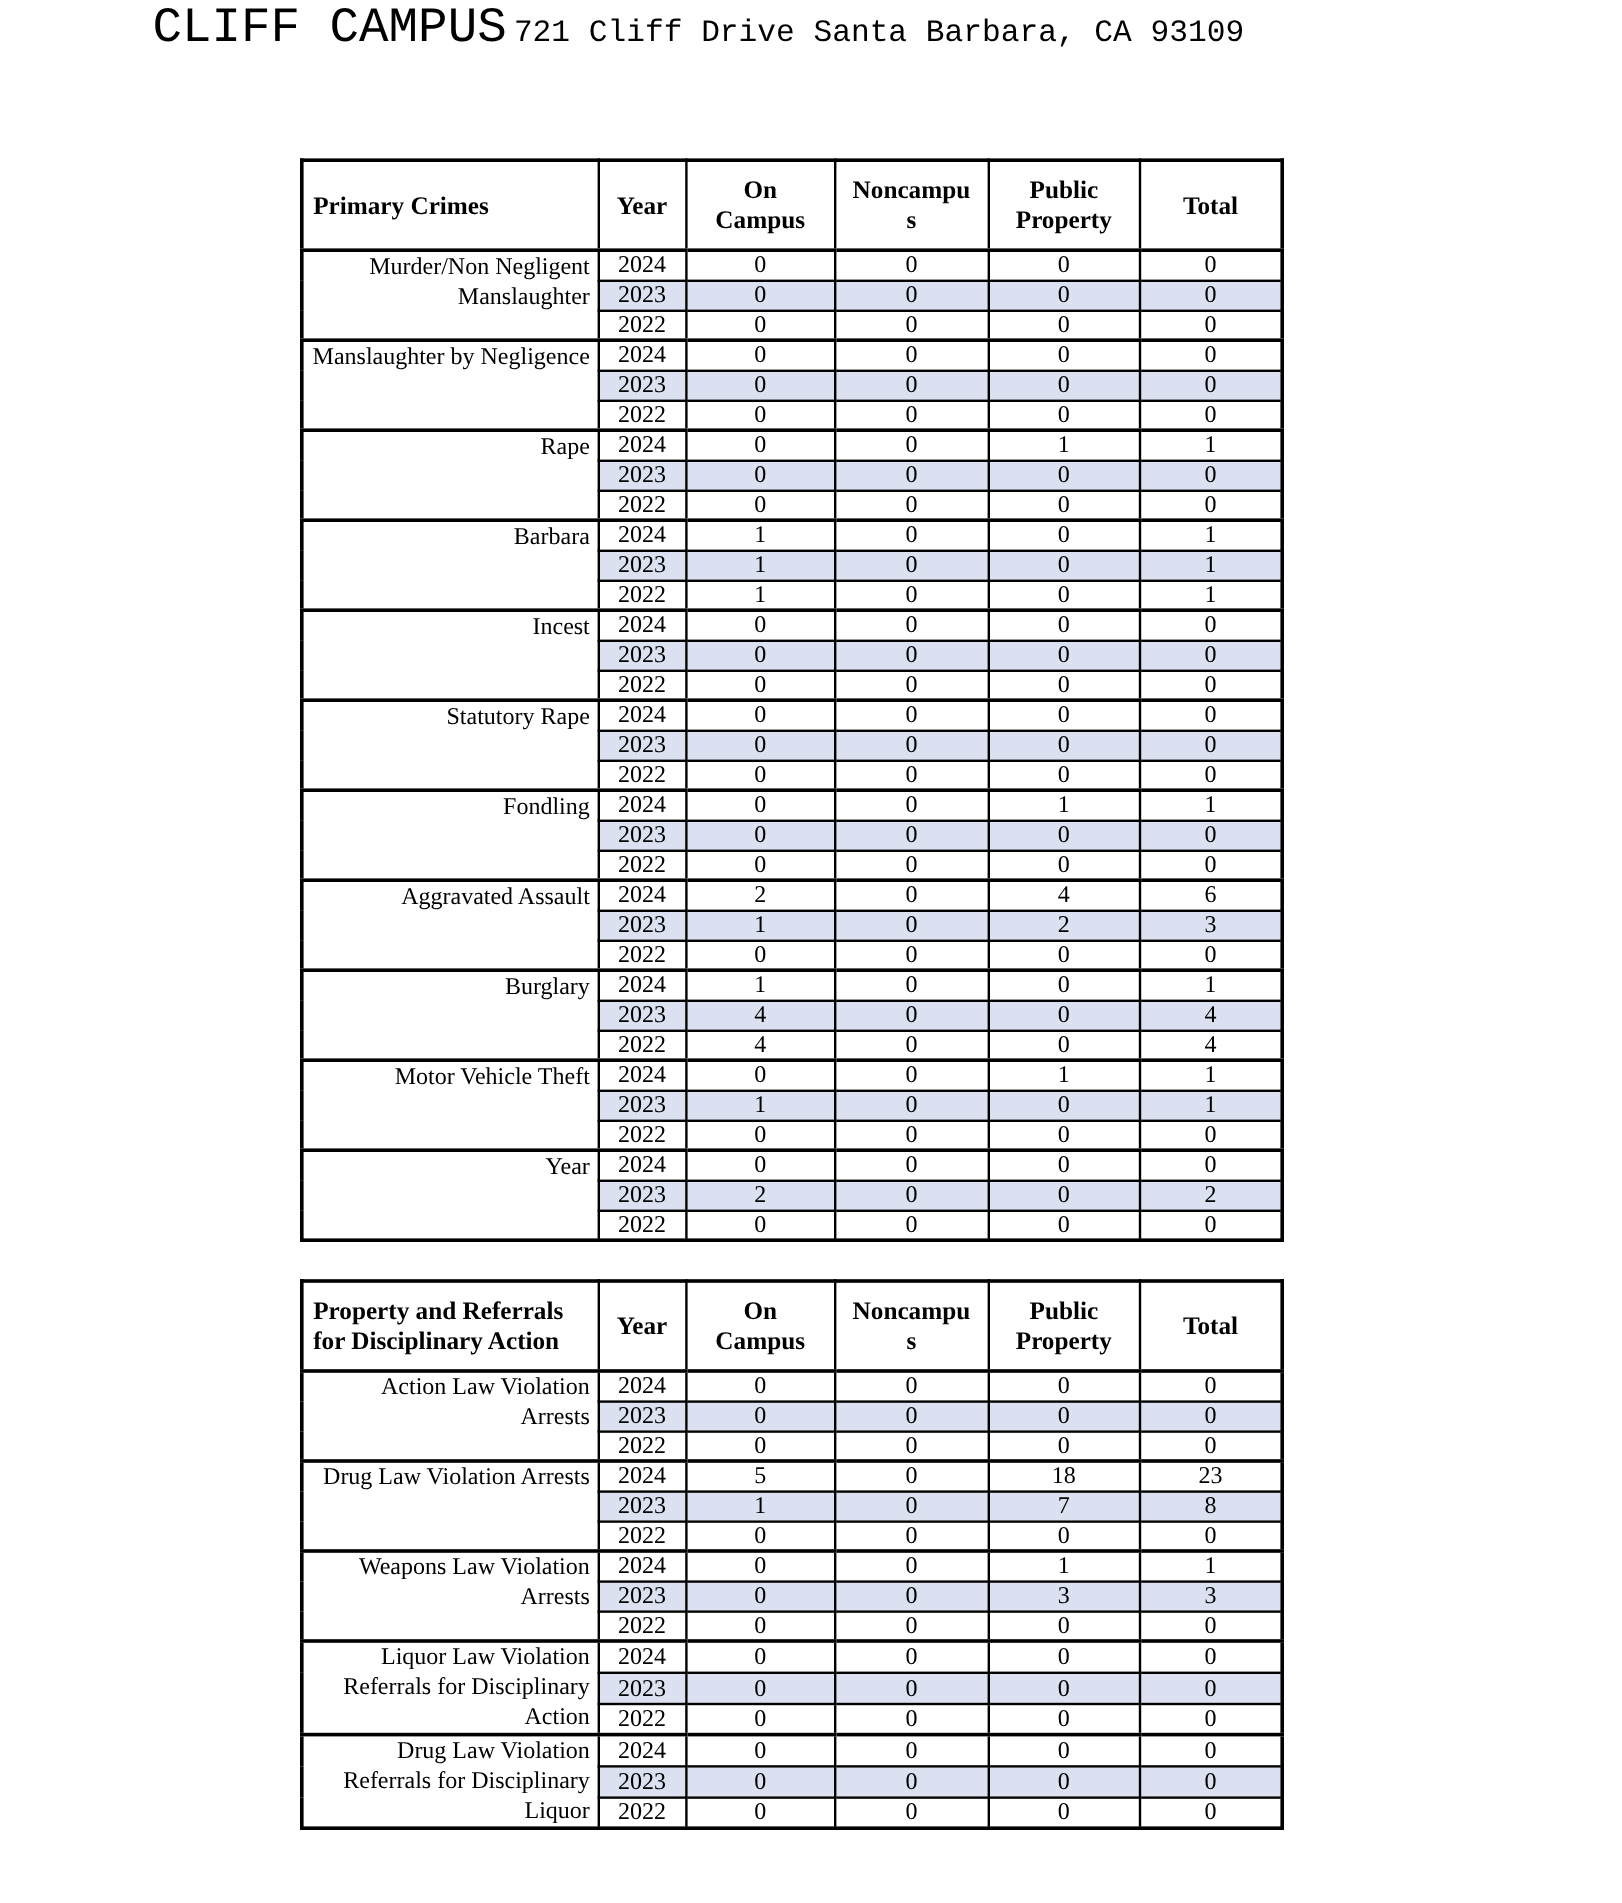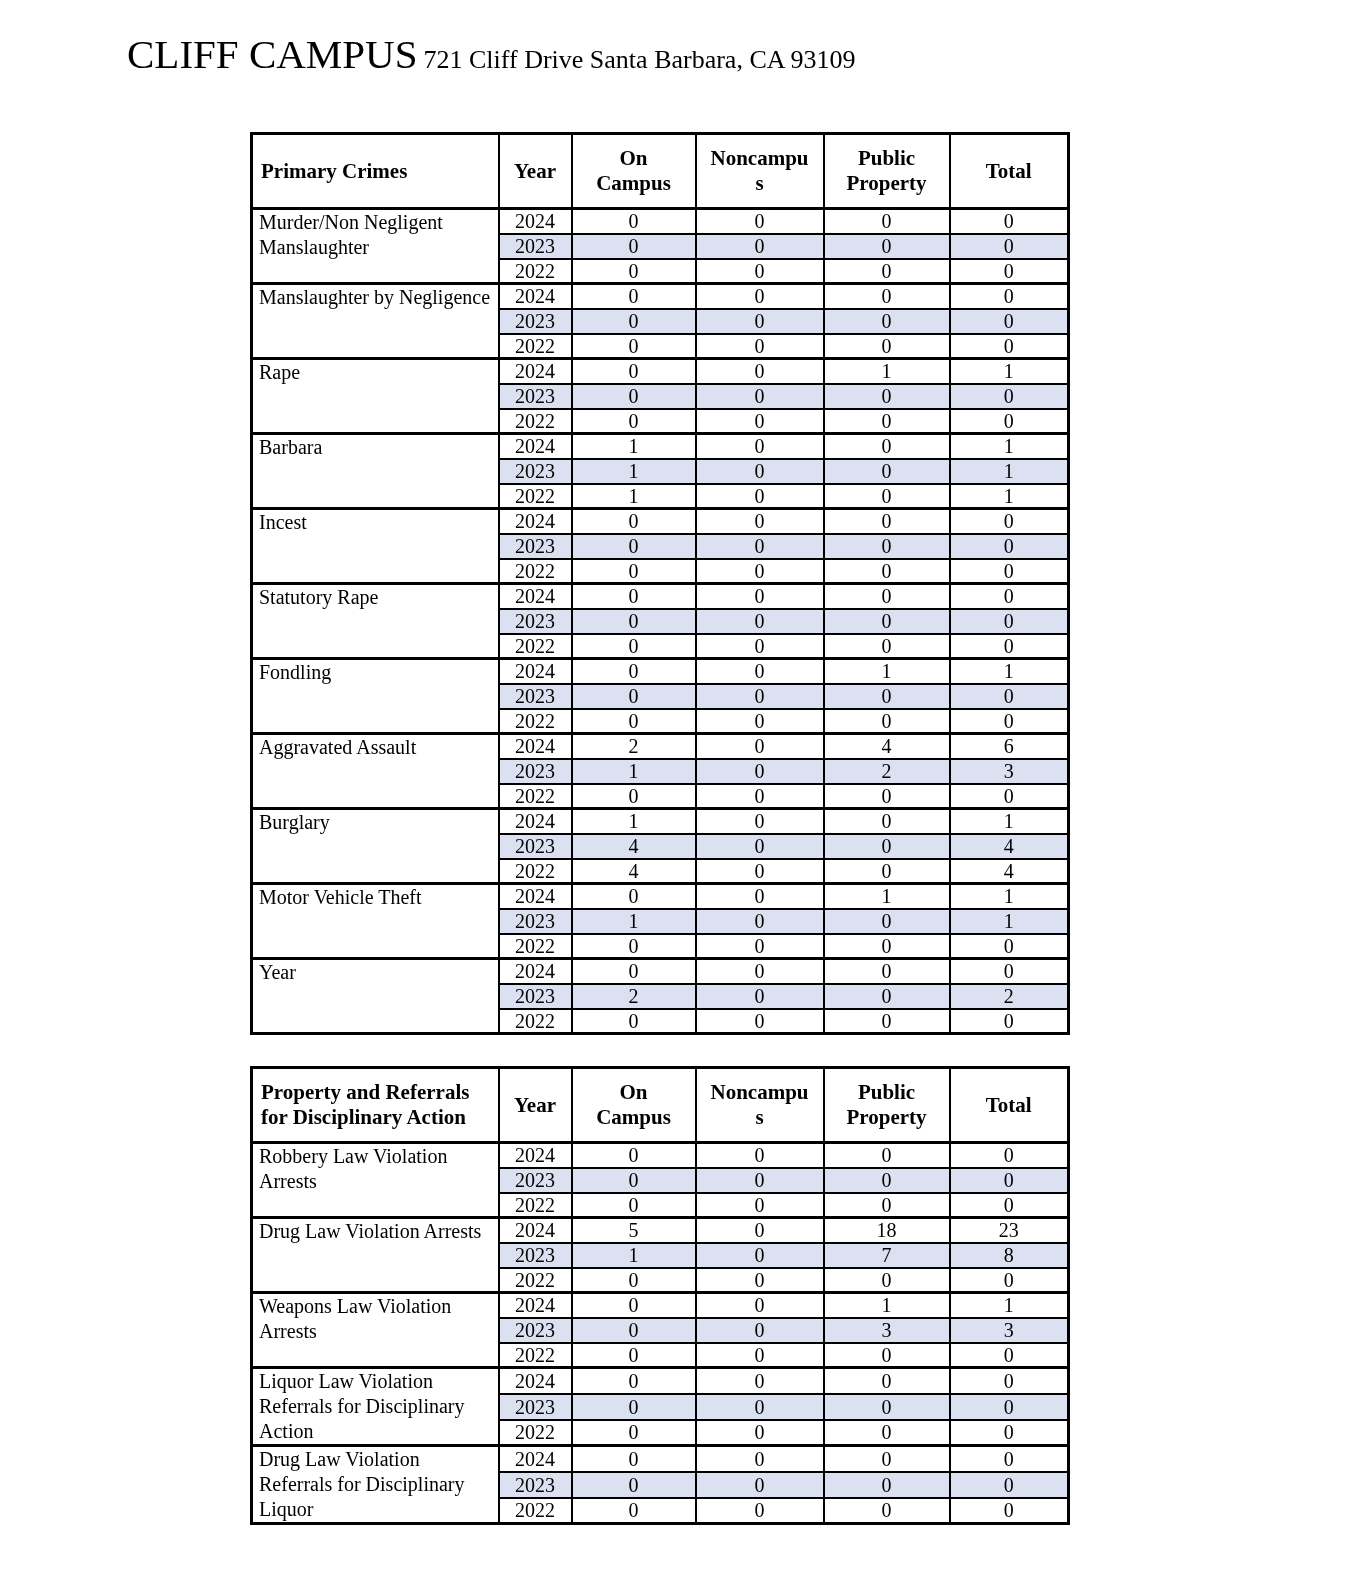--- a/index.html
+++ b/index.html
@@ -2,21 +2,21 @@
 <html><head>
 <meta charset="utf-8">
 <style>
   * { box-sizing: border-box; }
   html,body { margin:0; padding:0; }
   body {
     width:1352px; height:1586px; background:#ffffff;
     font-family:"Liberation Serif", serif; color:#000;
     position:relative;
   }
-  .page-header { position:absolute; left:127px; top:30px; white-space:nowrap; }
+  .page-header { position:absolute; left:127px; top:1px; white-space:nowrap;font-family:Liberation Mono, monospace; }
   .page-title { font-size:41px; }
   .page-address { font-size:26px; margin-left:6px; }
 
   .tables-wrap { position:absolute; left:250px; top:132px; width:681px; }
   table {
     border-collapse:collapse; table-layout:fixed; width:817px;
     border:3px solid #000;
   }
   table + table { margin-top:31px; }
   th, td { border:2px solid #000; overflow:hidden; }
@@ -26,21 +26,21 @@
     vertical-align:middle; text-align:center;
     border-bottom:3px solid #000; white-space:pre-line;
     padding:0 2px; line-height:25px;
   }
   thead th.cat { text-align:left; padding-left:8px; white-space:normal; }
   thead th.brk { white-space:normal; }
   thead th.brk span { display:inline-block; max-width:101px; word-break:break-all; }
 
   tr.data-row { height:25px; }
   td.category {
-    vertical-align:top; text-align:left; padding:0 6px;
+    vertical-align:top; text-align:right; padding:0 6px;
     font-size:20px; line-height:25px; background:#ffffff;
   }
   td.num { text-align:center; padding:0; font-size:20px; line-height:22px; }
   tr.group-start td { border-top:3px solid #000; }
 </style>
 </head>
 <body>
 
 <div class="page-header">
   <span class="page-title">CLIFF CAMPUS</span><span class="page-address">721 Cliff Drive Santa Barbara, CA 93109</span>
@@ -329,21 +329,21 @@
           <th>On
 Campus</th>
           <th class="brk"><span>Noncampus</span></th>
           <th>Public
 Property</th>
           <th>Total</th>
         </tr>
       </thead>
       <tbody>
         <tr class="data-row group-start">
-          <td class="category" rowspan="3">Robbery Law Violation Arrests</td>
+          <td class="category" rowspan="3">Action Law Violation Arrests</td>
           <td class="num">2024</td>
           <td class="num">0</td>
           <td class="num">0</td>
           <td class="num">0</td>
           <td class="num">0</td>
         </tr>
         <tr class="data-row">
           <td class="num" style="background: rgb(219, 225, 240);">2023</td>
           <td class="num" style="background: rgb(219, 225, 240);">0</td>
           <td class="num" style="background: rgb(219, 225, 240);">0</td>

